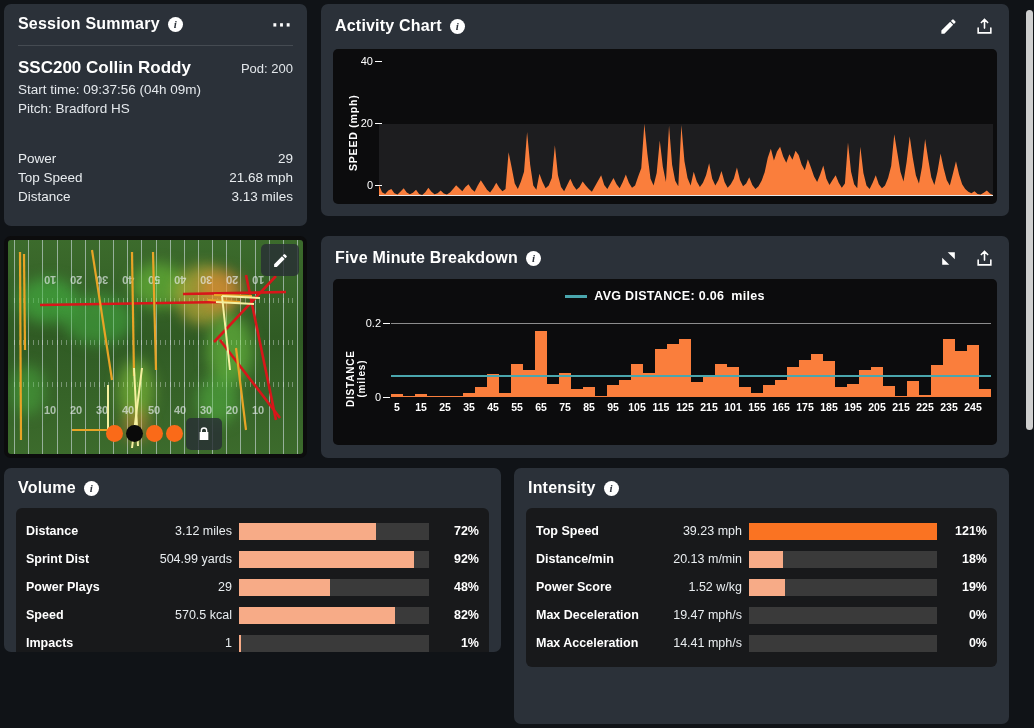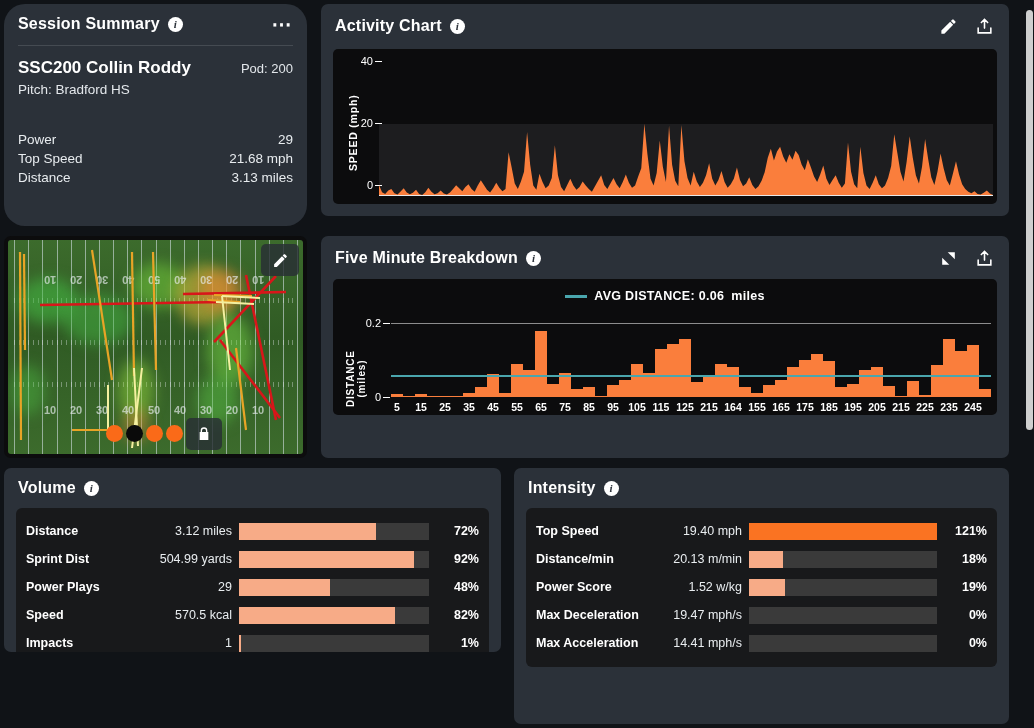--- a/index.html
+++ b/index.html
@@ -42,21 +42,21 @@
     width: 22px; height: 22px; margin-left: 14px;
     display: inline-flex; align-items: center; justify-content: center;
     cursor: pointer;
   }
   .dots {
     color: #ffffff; font-size: 20px; font-weight: bold;
     letter-spacing: 1.5px; line-height: 10px; cursor: pointer;
   }
 
   
-  #session-panel { left: 4px; top: 4px; width: 303px; height: 222px; border-radius: 21px; }
+  #session-panel { left: 4px; top: 4px; width: 303px; height: 222px; }
   .hr { height: 1px; background: #454b52; margin: 4px 14px 0 14px; }
   .sess-body { padding: 12px 14px 0 14px; color: #e9ecef; }
   .sess-row1 { display: flex; align-items: baseline; }
   .sess-name { font-size: 17px; font-weight: bold; color: #fff; flex: 1 1 auto; }
   .sess-pod { font-size: 13px; color: #e2e6ea; white-space: nowrap; }
   .sess-line { font-size: 13.5px; color: #e4e8ec; margin-top: 4px; }
   .metrics { margin-top: 33px; }
   .metric-row {
     display: flex; justify-content: space-between;
     font-size: 13.5px; color: #e8ecef; padding: 2px 0;
@@ -171,20 +171,21 @@
       <span class="info-icon">i</span>
       <span class="head-spacer"></span>
       <span class="dots">⋯</span>
     </div>
     <div class="hr"></div>
     <div class="sess-body">
       <div class="sess-row1">
         <span class="sess-name">SSC200 Collin Roddy</span>
         <span class="sess-pod">Pod: 200</span>
       </div>
+      <div class="sess-line">Start time: 09:37:56 (04h 09m)</div>
       <div class="sess-line">Pitch: Bradford HS</div>
       <div class="metrics">
         <div class="metric-row">
           <span>Power</span>
           <span>29</span>
         </div>
         <div class="metric-row">
           <span>Top Speed</span>
           <span>21.68 mph</span>
         </div>
@@ -513,21 +514,21 @@
             <path d="M20 4v9l-9-9h9z"></path>
         </svg>
       </span>
       <span class="head-icon">
         <svg width="19" height="19" viewBox="0 0 24 24" fill="none" stroke="#fff" stroke-width="2" stroke-linecap="round">
           <path d="M12 3v11M8 7l4-4 4 4"></path>
             <path d="M4 14v6h16v-6"></path>
         </svg>
       </span>
     </div>
-    <div class="chart-box" style="height:136px; margin-top:2px;">
+    <div class="chart-box" style="height:166px; margin-top:2px;">
       <div class="legend-row">
         <span class="legend-dash"></span>
         <span class="legend-text">AVG DISTANCE: 0.06</span>
         <span class="legend-text unit">miles</span>
       </div>
       <div class="axis-label-v" style="left:12px; top:128px; font-size:10px; line-height:11px; text-align:center;">DISTANCE<br>(miles)</div>
       <div class="ytick" style="left:20px; top:38px; width:28px;">0.2</div>
       <div class="ytick" style="left:20px; top:112px; width:28px;">0</div>
       <div class="gridline" style="left:58px; right:6px; top:44px;"></div>
       <div class="bars" id="breakdown-bars" style="left:58px; right:6px; top:44px; height:74px;">
@@ -591,21 +592,21 @@
           <div class="xtick" style="left: 17%;">45</div>
           <div class="xtick" style="left: 21%;">55</div>
           <div class="xtick" style="left: 25%;">65</div>
           <div class="xtick" style="left: 29%;">75</div>
           <div class="xtick" style="left: 33%;">85</div>
           <div class="xtick" style="left: 37%;">95</div>
           <div class="xtick" style="left: 41%;">105</div>
           <div class="xtick" style="left: 45%;">115</div>
           <div class="xtick" style="left: 49%;">125</div>
           <div class="xtick" style="left: 53%;">215</div>
-          <div class="xtick" style="left: 57%;">164</div>
+          <div class="xtick" style="left: 57%;">101</div>
           <div class="xtick" style="left: 61%;">155</div>
           <div class="xtick" style="left: 65%;">165</div>
           <div class="xtick" style="left: 69%;">175</div>
           <div class="xtick" style="left: 73%;">185</div>
           <div class="xtick" style="left: 77%;">195</div>
           <div class="xtick" style="left: 81%;">205</div>
           <div class="xtick" style="left: 85%;">215</div>
           <div class="xtick" style="left: 89%;">225</div>
           <div class="xtick" style="left: 93%;">235</div>
           <div class="xtick" style="left: 97%;">245</div>
@@ -671,21 +672,21 @@
   </div>
 
   <div class="panel" id="intensity-panel">
     <div class="panel-head">
       <span class="panel-title">Intensity</span>
       <span class="info-icon">i</span>
     </div>
     <div class="stat-box" id="intensity-rows">
         <div class="stat-row">
           <div class="stat-name">Top Speed</div>
-          <div class="stat-val">19.40 mph</div>
+          <div class="stat-val">39.23 mph</div>
           <div class="track">
             <div class="fill hot" style="width: 100%;"></div>
           </div>
           <div class="stat-pct">121%</div>
         </div>
         <div class="stat-row">
           <div class="stat-name">Distance/min</div>
           <div class="stat-val">20.13 m/min</div>
           <div class="track">
             <div class="fill" style="width: 18%;"></div>

